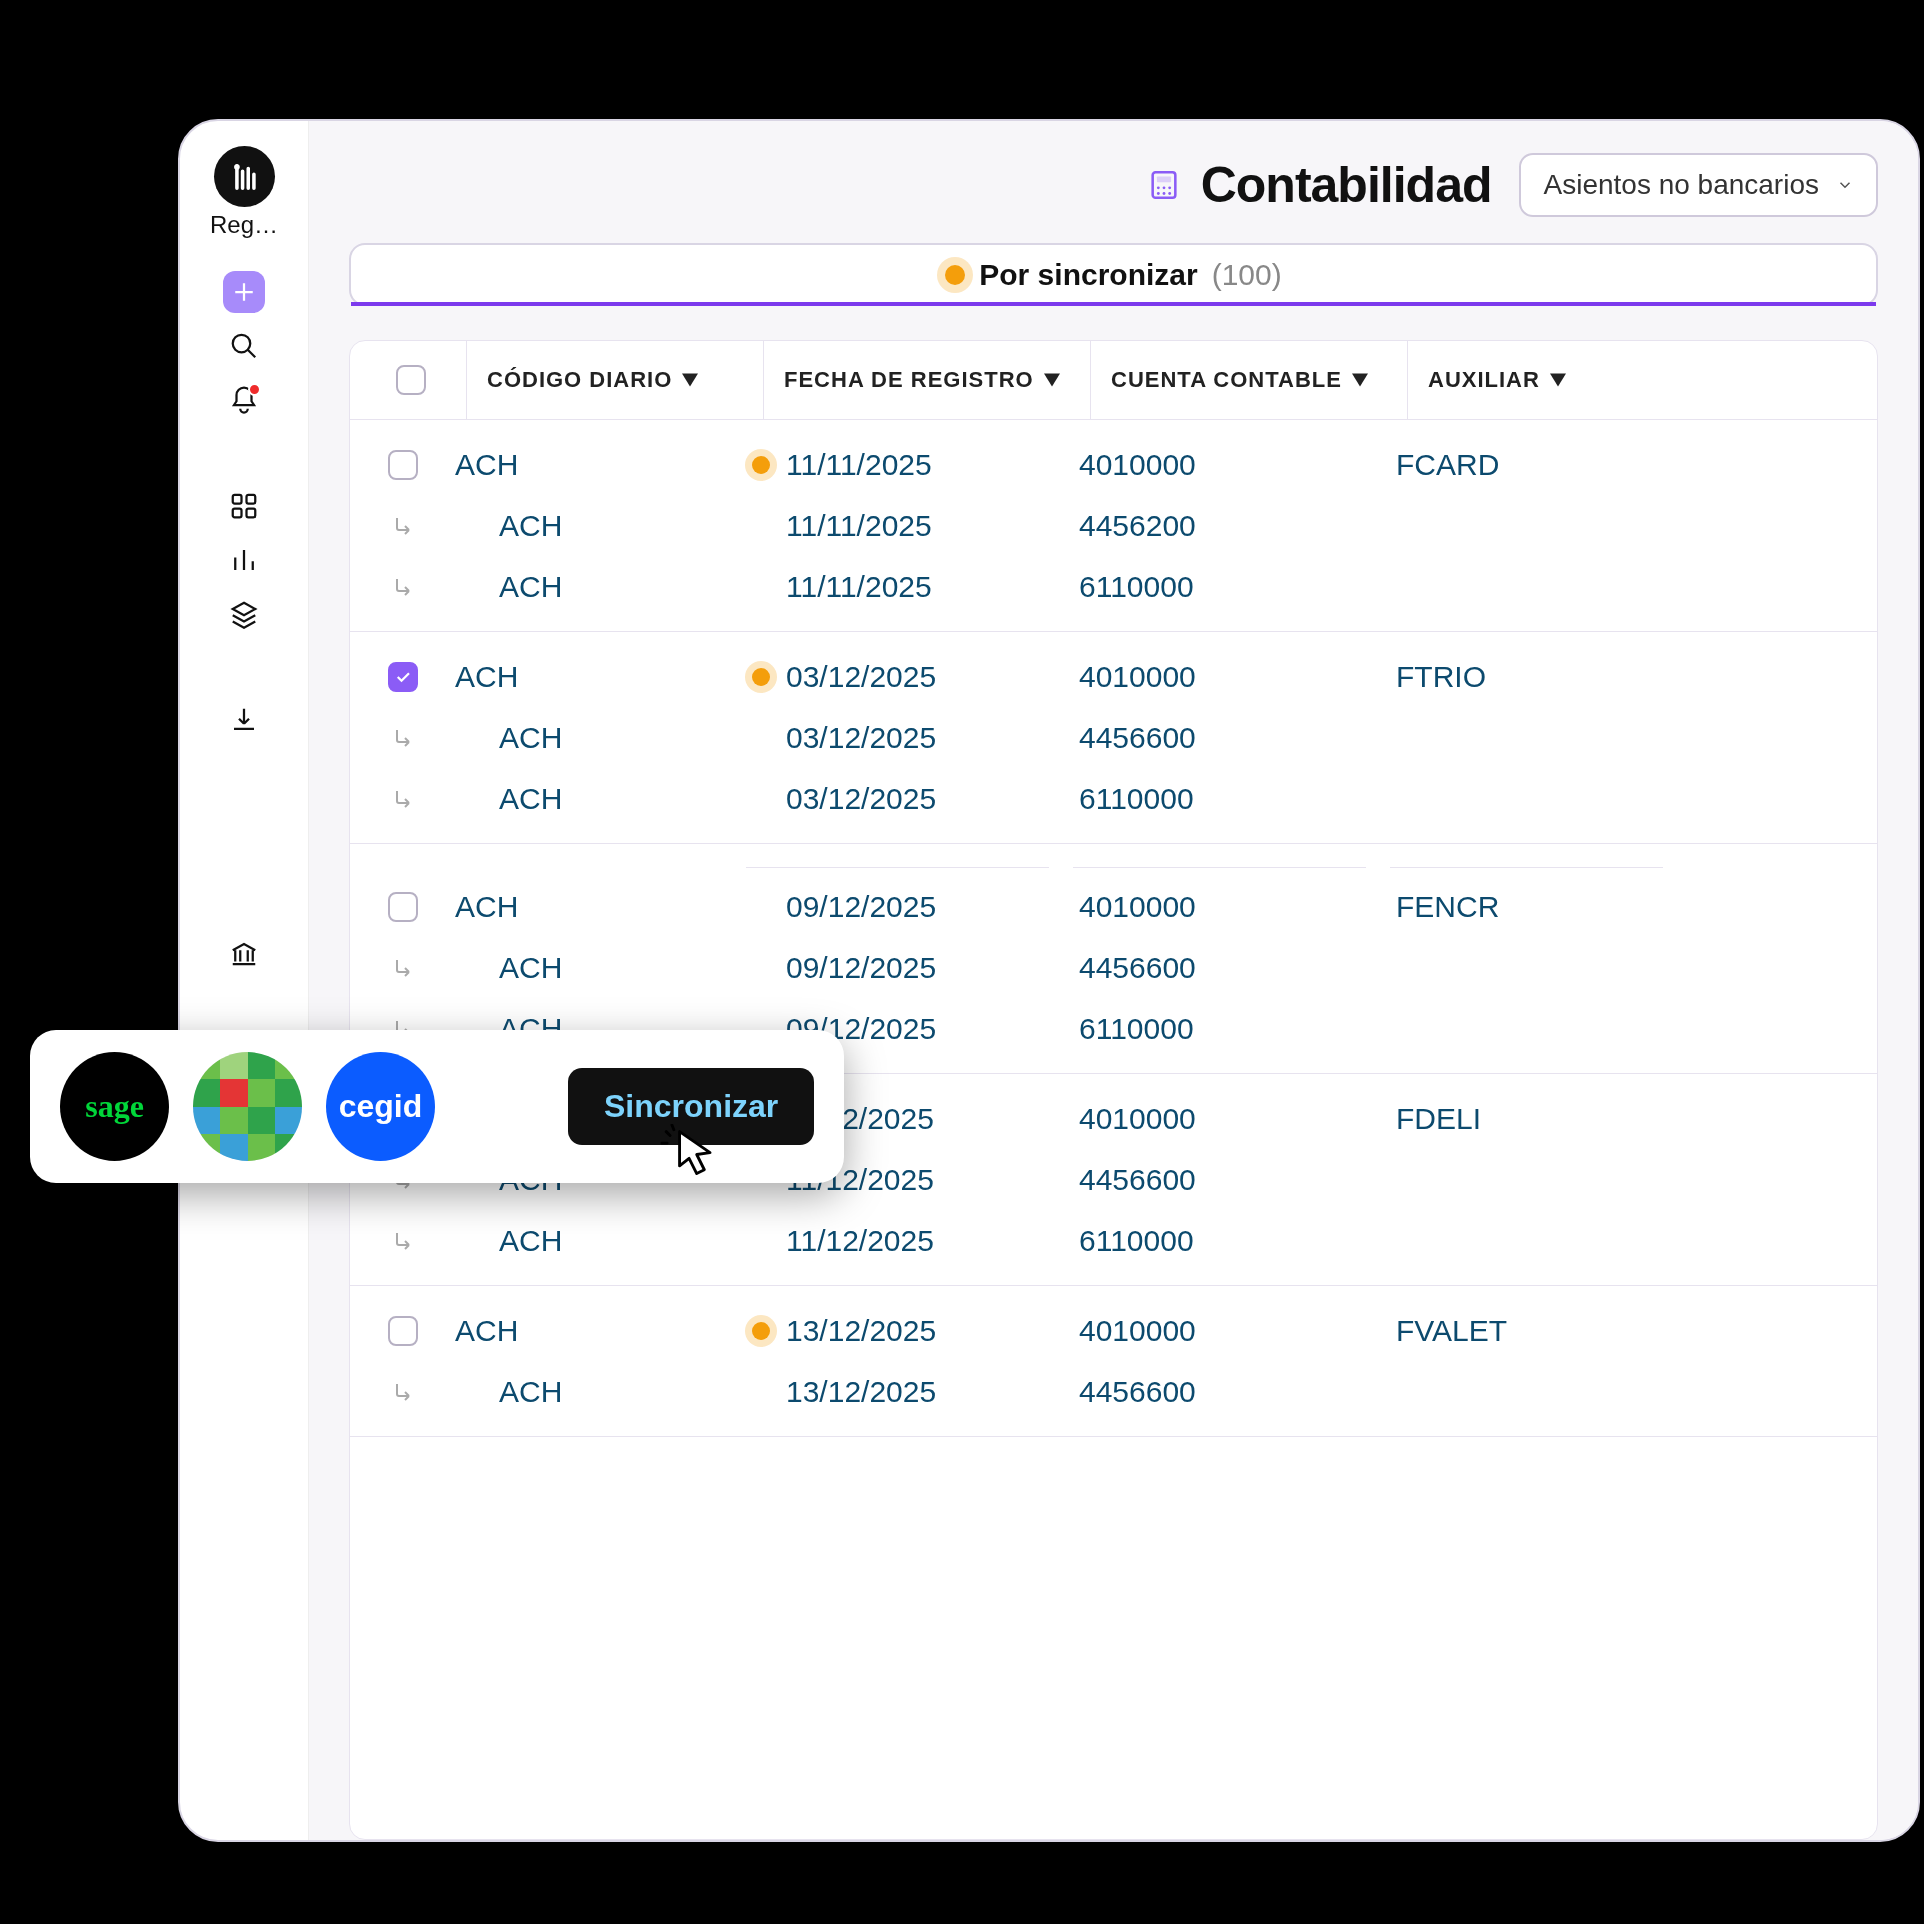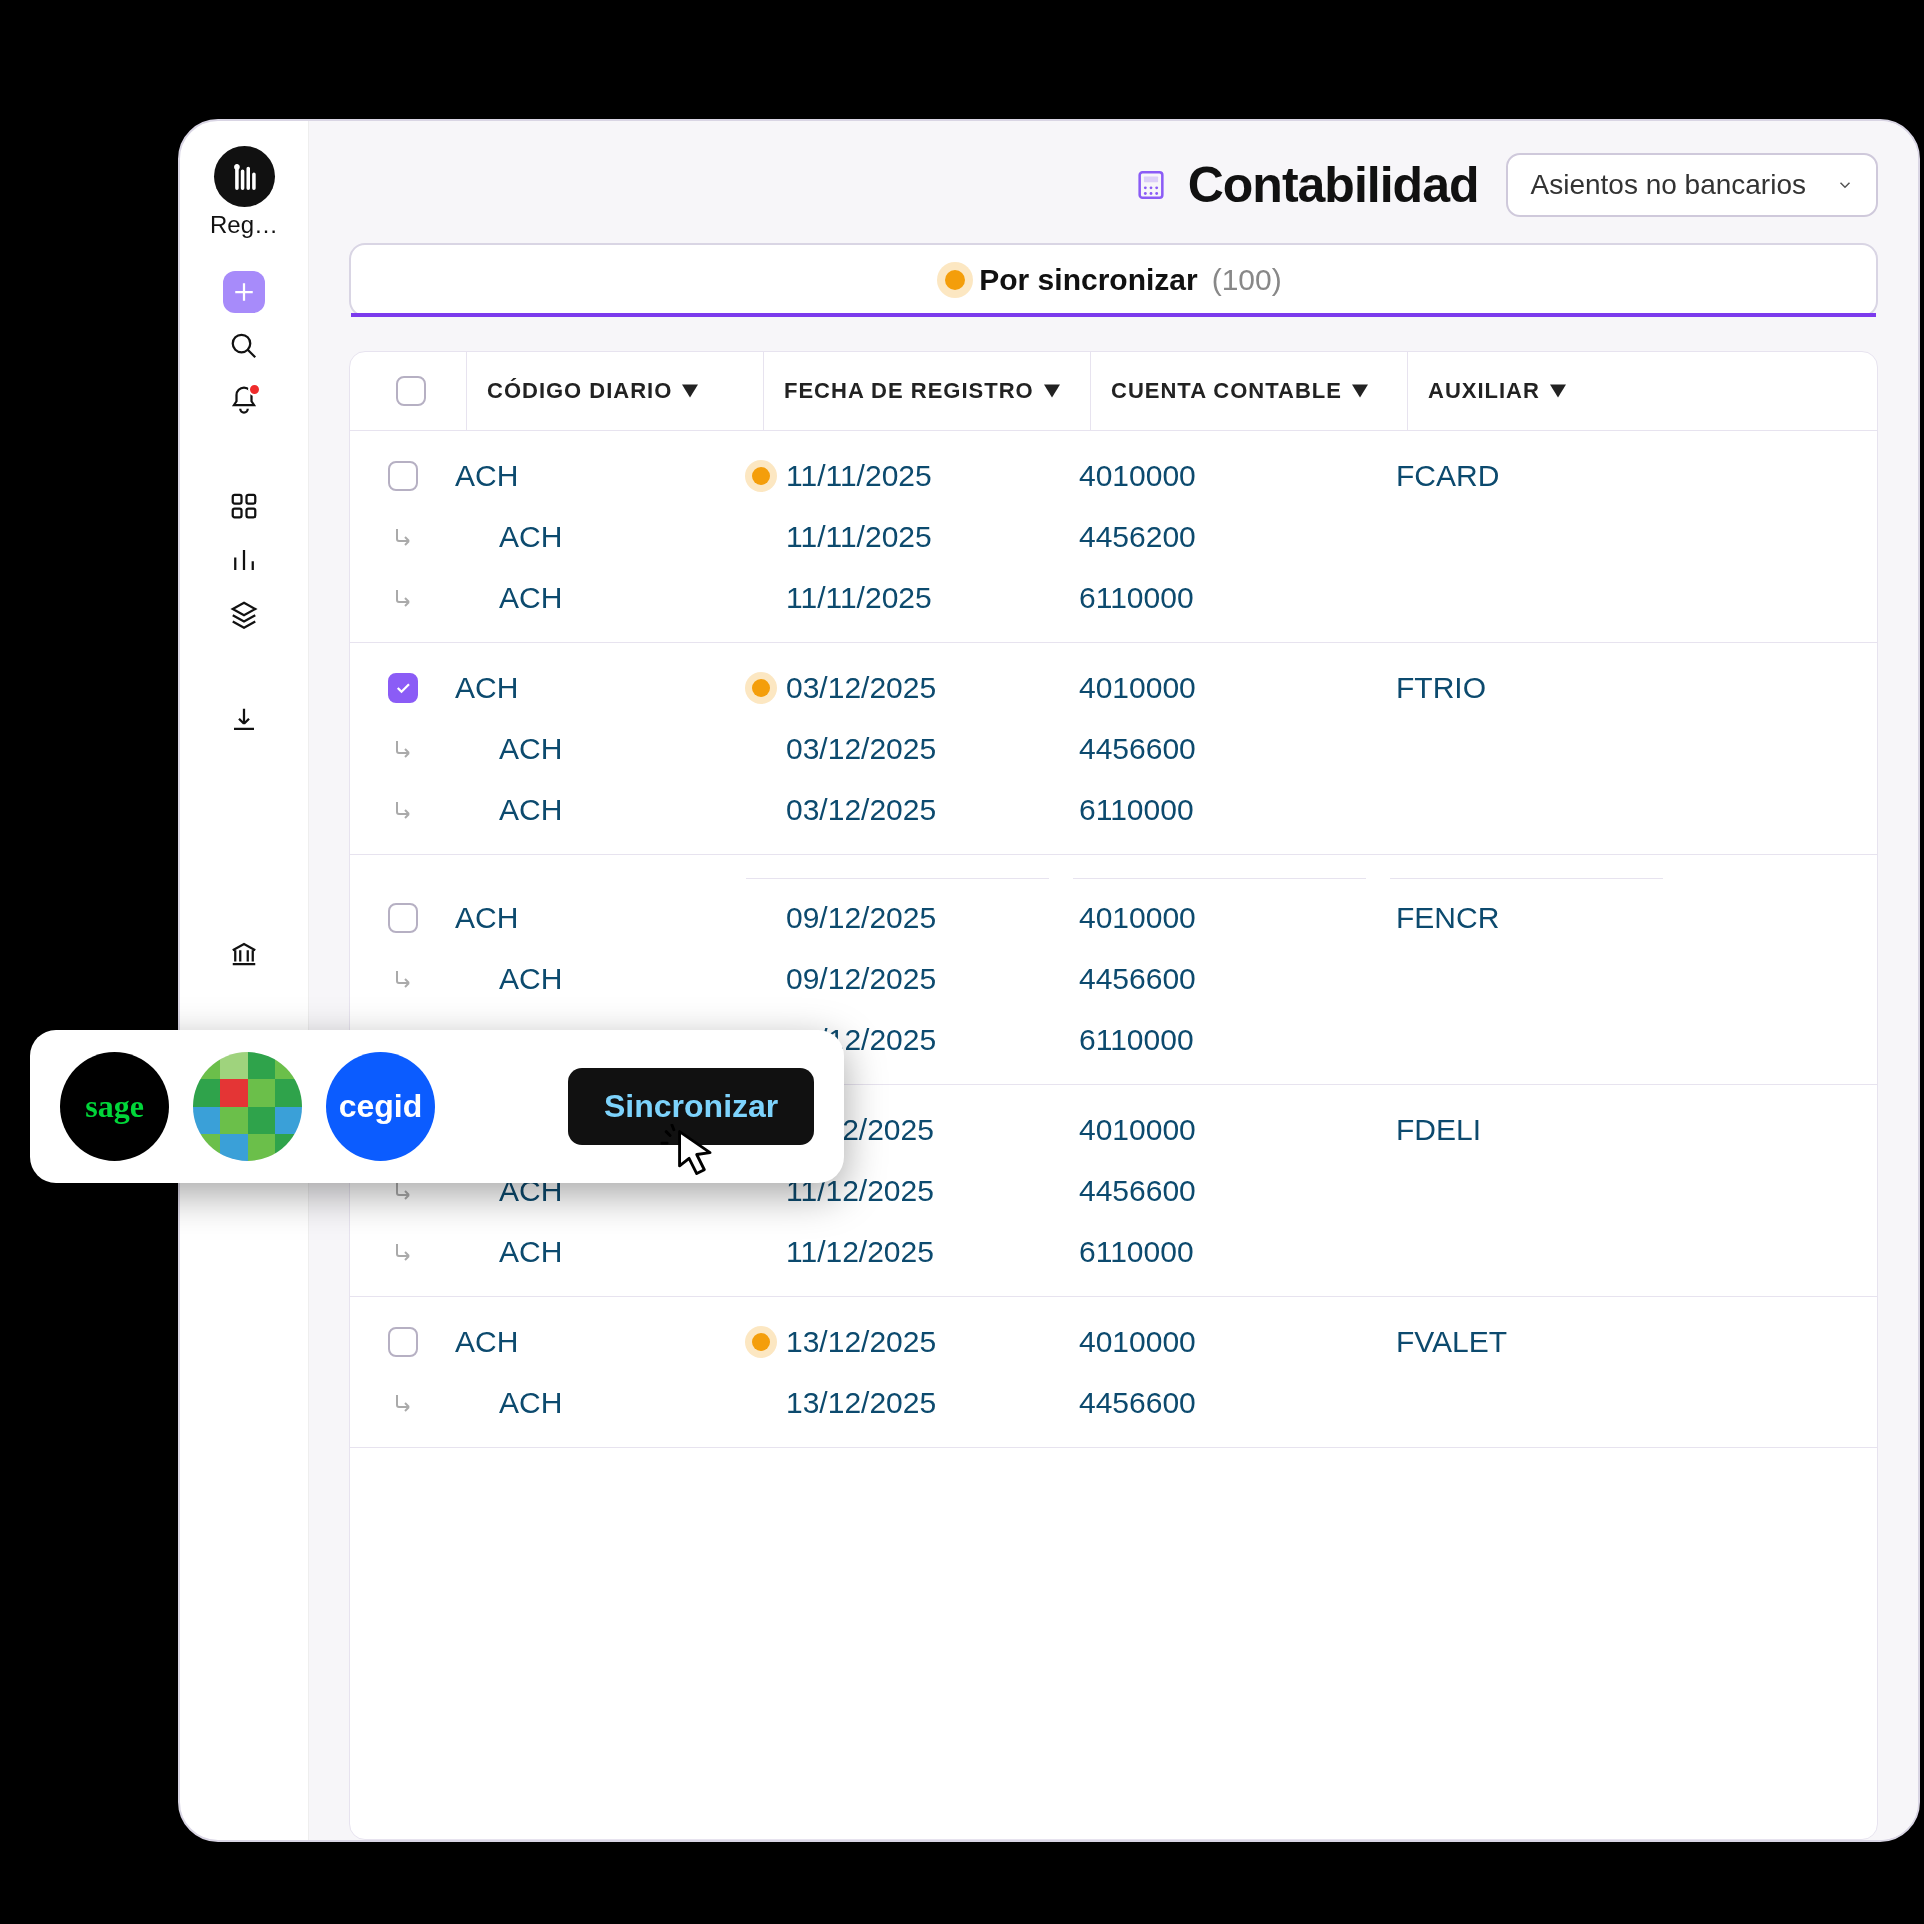--- a/index.html
+++ b/index.html
@@ -62,28 +62,28 @@
     display:flex; align-items:center; gap:28px;
     padding: 32px 40px 26px 40px;
     justify-content: flex-end;
   }
   .page-title-wrap { display:flex; align-items:center; gap:18px; }
   .calc-icon { width:38px; height:38px; display:flex; align-items:center; justify-content:center;}
   .calc-icon svg { width:34px; height:34px; }
   .page-title { font-size: 50px; font-weight: 800; letter-spacing:-1px; color:#111;}
   .select {
     border:2px solid #cfc9db; background:#fff; border-radius:14px;
-    padding: 14px 22px; display:flex; align-items:center; gap:30px;
+    padding: 14px 22px; display:flex; align-items:center; gap:17px;
     font-size: 28px; color:#333;
   }
   .select svg{ width:18px; height:18px; stroke:#555; stroke-width:2; fill:none;}
 
   .tabbar {
     margin: 0 40px; background:#fff; border:2px solid #d9d5e4; border-radius:16px;
-    height: 74px; display:flex; align-items:center; justify-content:center;
+    height: 63px; display:flex; align-items:center; justify-content:center;
     position: relative; gap:14px;
   }
   .tabbar-underline { position:absolute; left:0; bottom:-2px; right:0; height:4px; background:#7c3aed; }
   .pulse-dot { width:20px; height:20px; border-radius:50%; background:#f59e0b; position:relative;}
   .pulse-dot::before { content:""; position:absolute; inset:-8px; border-radius:50%; background:rgba(245,158,11,.25);}
   .tab-label { font-size: 30px; font-weight:600; color:#111; }
   .tab-count { font-size: 30px; color:#888; }
 
   
   .table-wrap {

